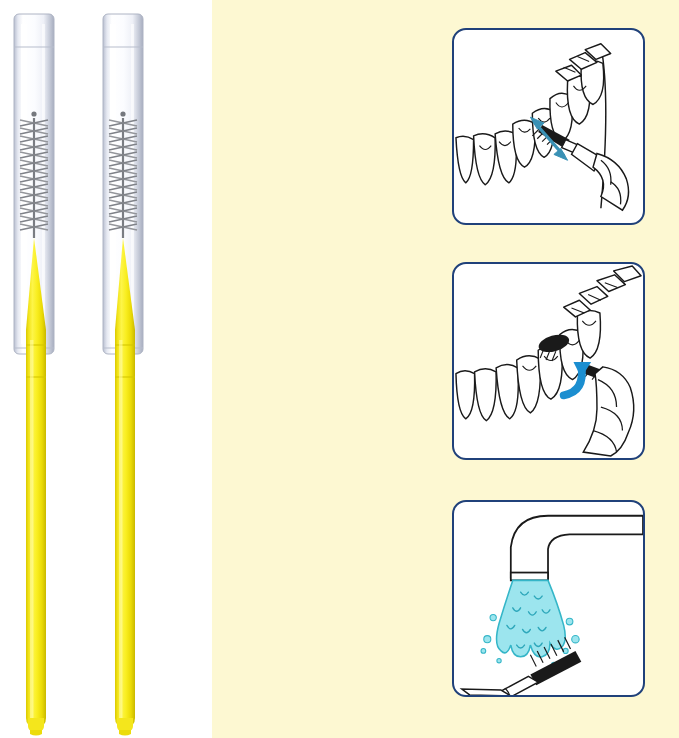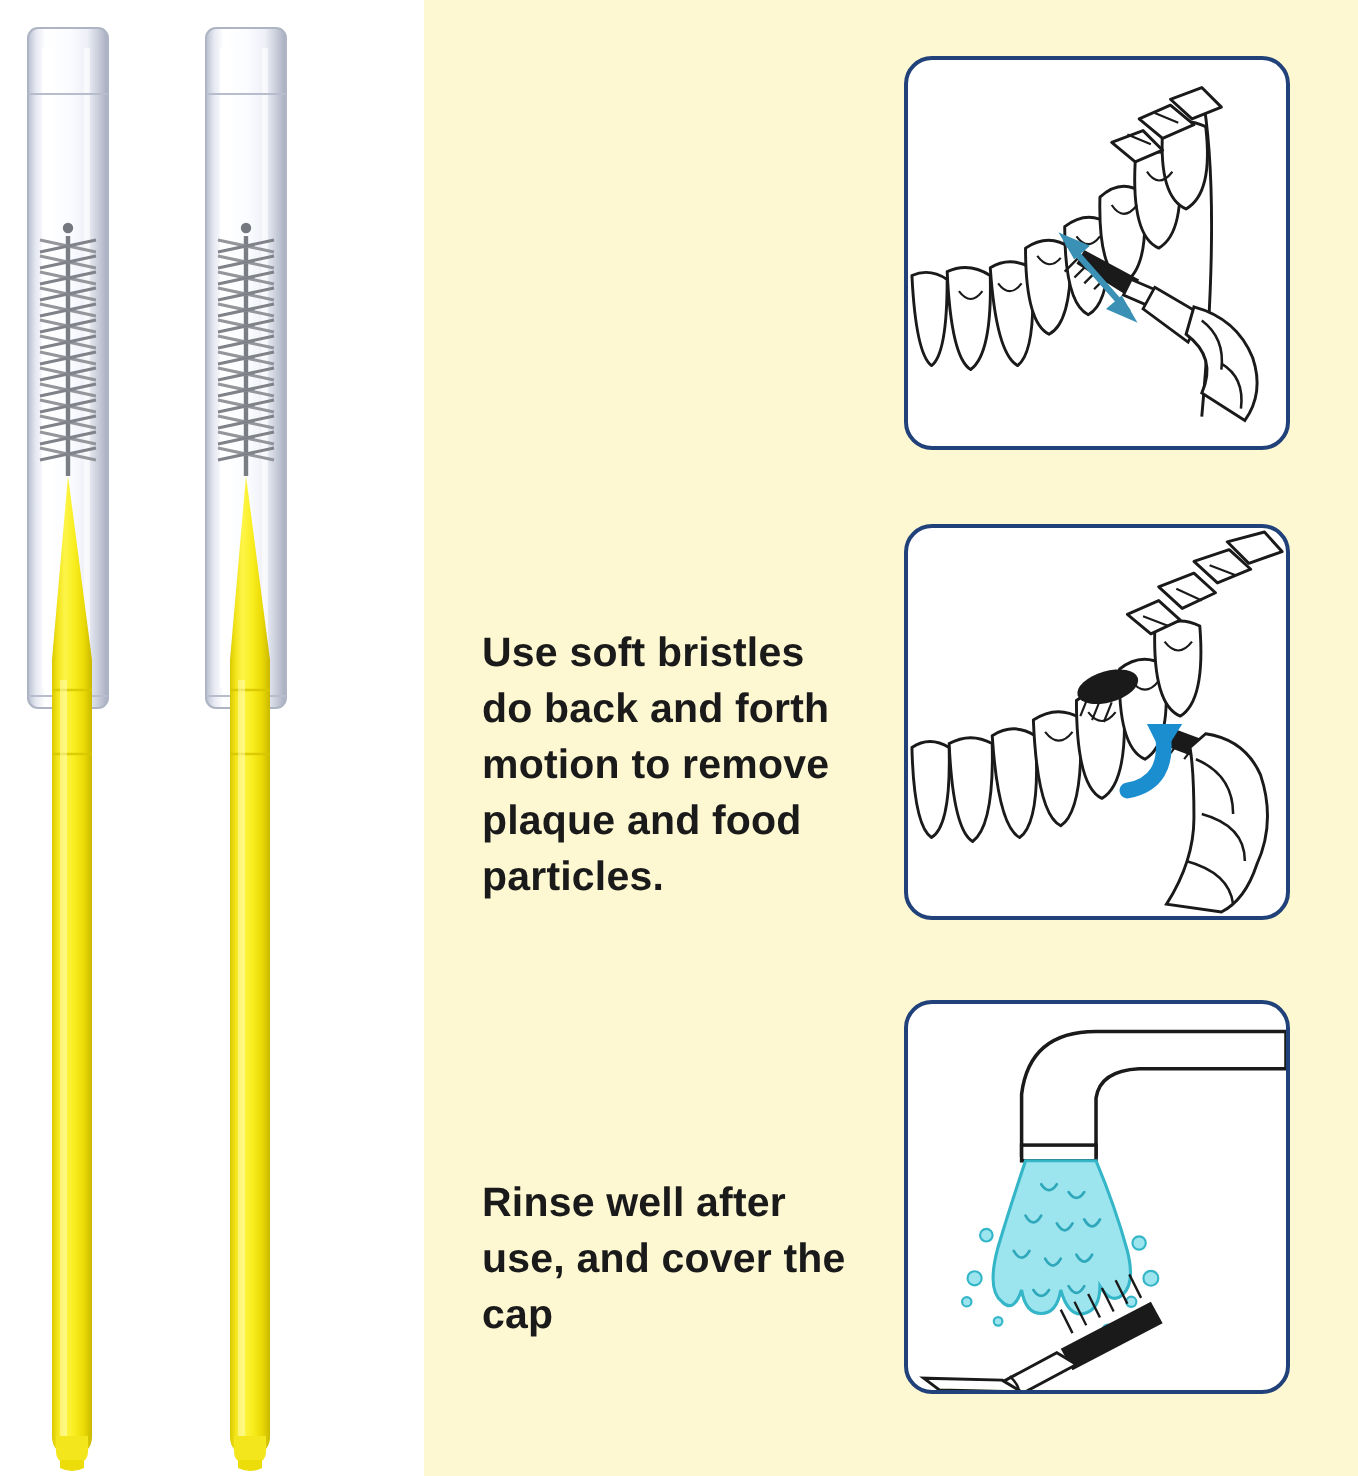--- a/index.html
+++ b/index.html
@@ -225,29 +225,21 @@
       <path d="M28 238 L40 330 L40 718 Q40 727 31 727 L29 727 Q20 727 20 718 L20 330 Z" fill="url(#handG2)"></path>
       <path d="M22 718 L38 718 L38 726 Q38 731 33 731 L27 731 Q22 731 22 726 Z" fill="#f4e61c"></path>
       <path d="M24 730 L36 730 L36 734 Q30 737 24 734 Z" fill="#ecdc0a"></path>
       <line x1="20" y1="345" x2="40" y2="345" stroke="#d6c700" stroke-width="1.3" opacity="0.85"></line>
       <line x1="20" y1="377" x2="40" y2="377" stroke="#d6c700" stroke-width="1.3" opacity="0.85"></line>
       <rect x="24" y="340" width="3.5" height="378" fill="#fffbb0" opacity="0.55"></rect>
     </svg>
   </div>
 
 
-  <div class="text-block" id="text-2">Use soft bristles
-do back and forth
-motion to remove
-plaque and food
-particles.</div>
-
-  <div class="text-block" id="text-3">Rinse well after
-use, and cover the
-cap</div>
+
 
   <div class="panel" id="panel-1">
     <svg viewBox="0 0 193 197">
       <g fill="#ffffff" stroke="#1a1a1a" stroke-width="1.5" stroke-linejoin="round">
 
         <path d="M150 16 Q160 70 150 182" fill="none"></path>
 
         <path d="M2 110 Q4 150 12 156 Q20 150 20 112 Q11 106 2 110 Z"></path>
         <path d="M20 108 Q22 152 32 158 Q43 150 42 110 Q31 103 20 108 Z"></path>
         <path d="M42 106 Q45 150 56 156 Q66 148 63 106 Q52 100 42 106 Z"></path>

